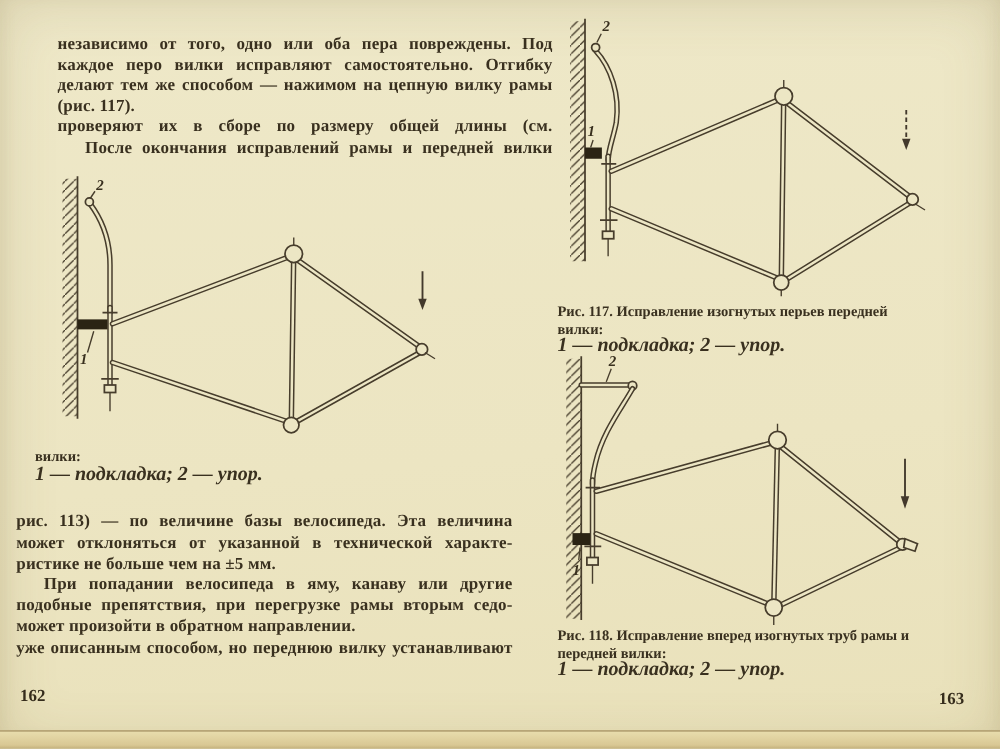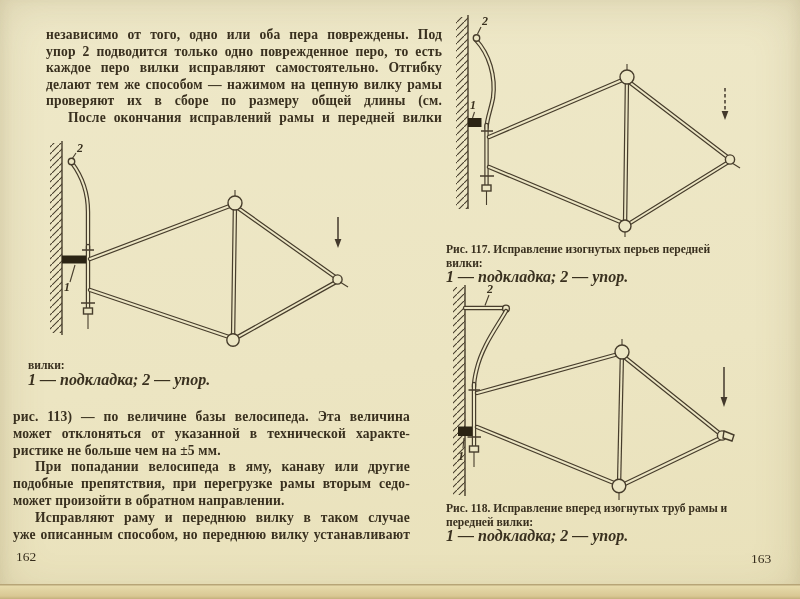--- a/index.html
+++ b/index.html
@@ -13,21 +13,21 @@
   #para-top{left:13px;top:27px;width:396px;line-height:16.5px;margin-left:33px;}
   #para-bottom{left:13px;top:409px;width:397px;line-height:16.8px;}
   .tl{text-align:justify;text-align-last:justify;white-space:normal;}
   .tl.end{text-align-last:left;}
   .tl.ind{text-indent:22px;}
   .cap{position:absolute;color:#39301f;font-weight:700;font-size:11.6px;line-height:13.5px;}
   #cap116{left:28px;top:359px;width:378px;}
   #cap117{left:446px;top:243px;width:352px;}
   #cap118{left:446px;top:502px;width:352px;}
   .legend{font-size:16px;margin-top:0;font-style:italic;}
-  .pgnum{position:absolute;color:#352c1c;font-weight:400;font-size:13.5px;}
+  .pgnum{position:absolute;color:#352c1c;font-weight:700;font-size:13.5px;}
   #pg-left{left:16px;top:549px;}
   #pg-right{left:751px;top:551px;}
   .fig{position:absolute;}
   #fig116{left:45px;top:138px;}
   #fig117{left:443px;top:8px;}
   #fig118{left:443px;top:280px;}
   
   .to{fill:none;stroke:#473d2c;stroke-width:4.4;stroke-linecap:round;}
   .ti{fill:none;stroke:#ece6c4;stroke-width:2;stroke-linecap:round;}
   .w{fill:none;stroke:#473d2c;stroke-width:1.4;}
@@ -42,23 +42,23 @@
     background:linear-gradient(#b7a577 0,#b7a577 1px,#e7dbab 2px,#d9c894 80%,#c3b07c 100%);
   }
 </style>
 </head>
 <body>
 
 <div id="scan">
 
   <div class="tb" id="para-top">
     <div class="tl">независимо от того, одно или оба пера повреждены. Под</div>
-    <div class="tl">упор 2 подводится только одно поврежденное перо, то есть</div>
     <div class="tl">каждое перо вилки исправляют самостоятельно. Отгибку</div>
     <div class="tl">делают тем же способом — нажимом на цепную вилку рамы</div>
+    <div class="tl end">(рис. 117).</div>
     <div class="tl">проверяют их в сборе по размеру общей длины (см.</div>
     <div class="tl ind">После окончания исправлений рамы и передней вилки</div>
   </div>
 
   <svg class="fig" id="fig116" width="355" height="212" viewBox="0 0 355 212">
     <defs>
       <pattern id="h116" width="7" height="7" patternUnits="userSpaceOnUse">
         <path d="M0,7 L7,0" stroke="#473d2c" stroke-width="1.05"></path>
       </pattern>
     </defs>
@@ -108,21 +108,20 @@
     <div class="legend">1 — подкладка; 2 — упор.</div>
   </div>
 
   <div class="tb" id="para-bottom">
     <div class="tl">рис. 113) — по величине базы велосипеда. Эта величина</div>
     <div class="tl">может отклоняться от указанной в технической характе-</div>
     <div class="tl end">ристике не больше чем на ±5 мм.</div>
     <div class="tl ind">При попадании велосипеда в яму, канаву или другие</div>
     <div class="tl">подобные препятствия, при перегрузке рамы вторым седо-</div>
     <div class="tl end">может произойти в обратном направлении.</div>
-    <div class="tl ind">Исправляют раму и переднюю вилку в таком случае</div>
     <div class="tl">уже описанным способом, но переднюю вилку устанавливают</div>
   </div>
 
   <svg class="fig" id="fig117" width="357" height="230" viewBox="0 0 357 230">
     <defs>
       <pattern id="h117" width="7" height="7" patternUnits="userSpaceOnUse">
         <path d="M0,7 L7,0" stroke="#473d2c" stroke-width="1.05"></path>
       </pattern>
     </defs>
     <rect x="13" y="9" width="12" height="192" fill="url(#h117)"></rect>

